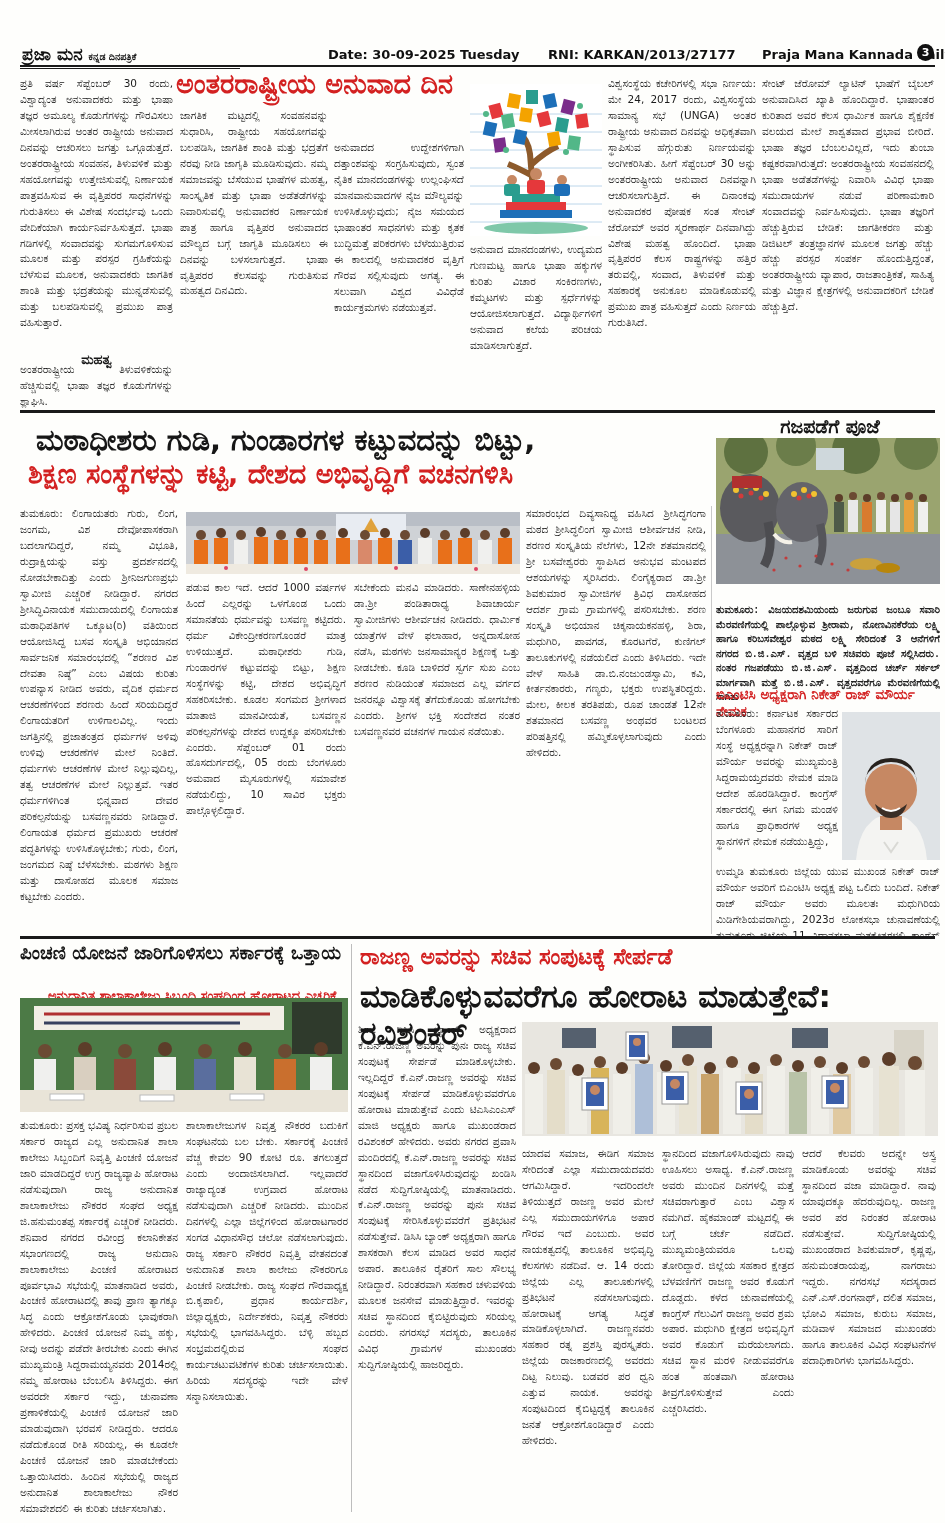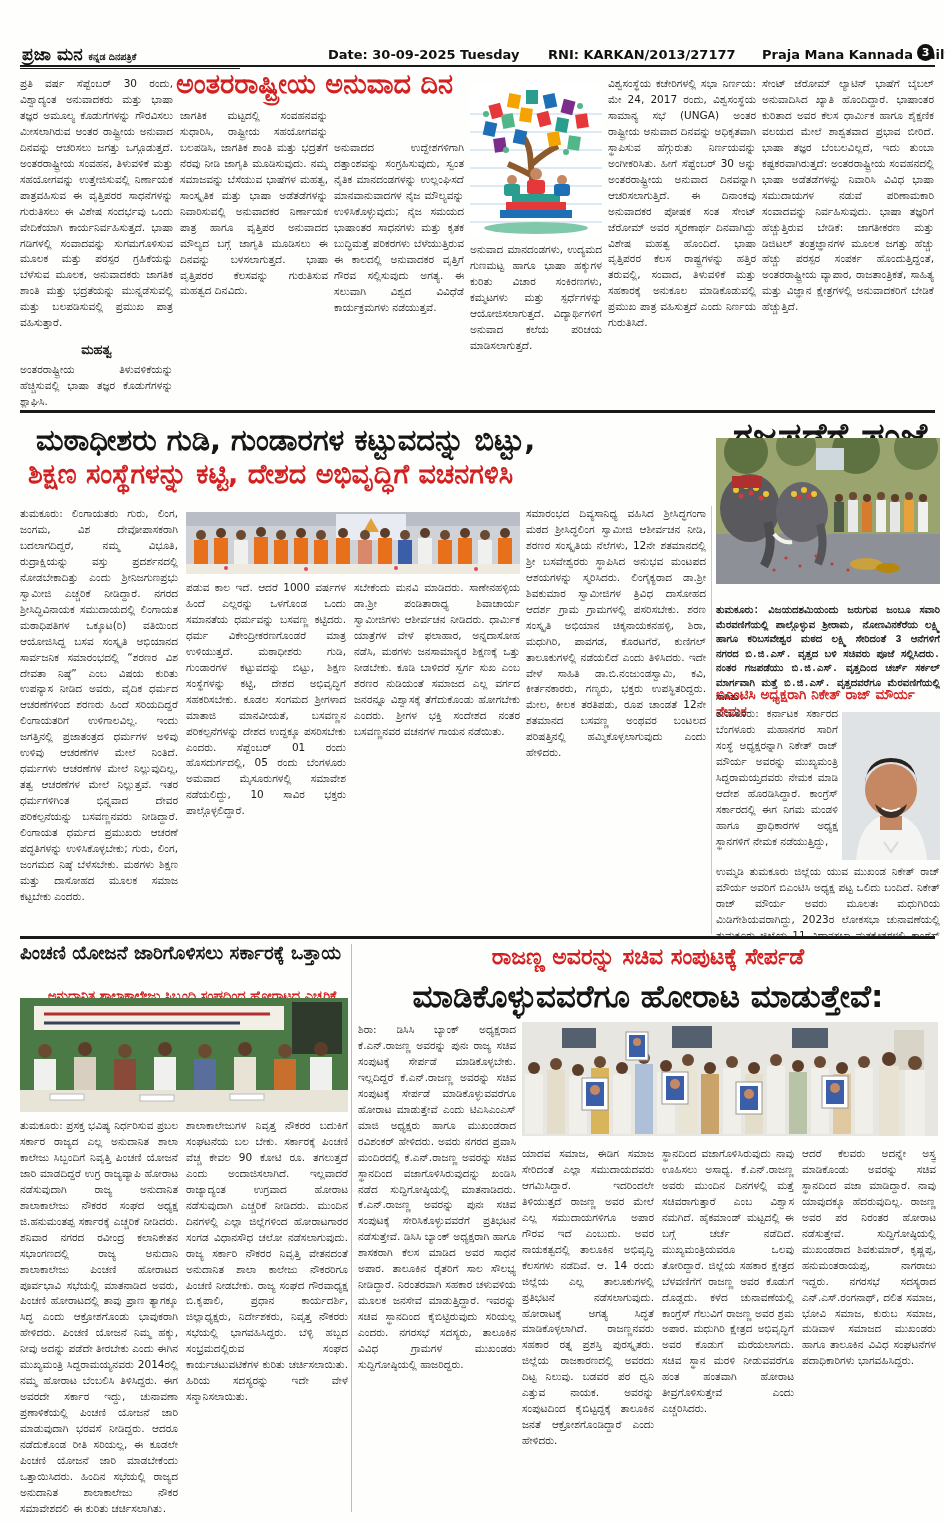--- a/index.html
+++ b/index.html
@@ -6,22 +6,22 @@
   .sheet{position:relative;width:945px;height:1523px;background:#fefefc;margin:0 auto;
          font-family:"DejaVu Sans","Liberation Sans",sans-serif;color:#161616;overflow:hidden;padding-left:16px;}
   .abs{position:absolute;}
   .rule-h{position:absolute;background:#1a1a1a;}
   .rule-v{position:absolute;background:#8a8a8a;width:1px;}
   .body-col{font-size:10.5px;line-height:1.52;text-align:justify;overflow:hidden;
             color:#1c1c1c;word-break:break-word;}
   .caption{font-size:10px;line-height:1.45;text-align:justify;font-weight:bold;color:#222;overflow:hidden;}
   .red{color:#d32121;}
   .headline{font-weight:bold;letter-spacing:0;}
-  .center{text-align:center;}
-  .subhead-center{font-weight:bold;text-align:center;font-size:13px;margin:0 0;}
+  .center{}
+  .subhead-center{font-weight:bold;text-align:center;font-size:13px;margin:10px 0;}
   .masthead-text{font-weight:bold;font-size:13px;color:#111;}
   .logo-main{font-weight:bold;font-size:17px;color:#111;}
   .logo-sub{font-size:9.5px;color:#111;margin-left:6px;font-weight:bold;}
   .page-badge{position:absolute;width:17px;height:17px;border-radius:50%;background:#111;color:#fff;
               font-size:11px;font-weight:bold;text-align:center;line-height:17px;}
   .photo{position:absolute;overflow:hidden;background:#ccc;}
   .photo svg{display:block;width:100%;height:100%;}
 </style>
 </head>
 <body>
@@ -97,21 +97,21 @@
     <div class="abs body-col" style="left:470px;top:242px;width:132px;height:166px;">ಅನುವಾದ ಮಾನದಂಡಗಳು, ಉದ್ಯಮದ ಗುಣಮಟ್ಟ ಹಾಗೂ ಭಾಷಾ ಹಕ್ಕುಗಳ ಕುರಿತು ವಿಚಾರ ಸಂಕಿರಣಗಳು, ಕಮ್ಮಟಗಳು ಮತ್ತು ಸ್ಪರ್ಧೆಗಳನ್ನು ಆಯೋಜಿಸಲಾಗುತ್ತದೆ. ವಿದ್ಯಾರ್ಥಿಗಳಿಗೆ ಅನುವಾದ ಕಲೆಯ ಪರಿಚಯ ಮಾಡಿಸಲಾಗುತ್ತದೆ.</div>
 
     <div class="abs body-col" style="left:608px;top:76px;width:148px;height:332px;">ವಿಶ್ವಸಂಸ್ಥೆಯ ಕಚೇರಿಗಳಲ್ಲಿ ಸಭಾ ನಿರ್ಣಯ: ಮೇ 24, 2017 ರಂದು, ವಿಶ್ವಸಂಸ್ಥೆಯ ಸಾಮಾನ್ಯ ಸಭೆ (UNGA) ಅಂತರ ರಾಷ್ಟ್ರೀಯ ಅನುವಾದ ದಿನವನ್ನು ಅಧಿಕೃತವಾಗಿ ಸ್ಥಾಪಿಸುವ ಹೆಗ್ಗುರುತು ನಿರ್ಣಯವನ್ನು ಅಂಗೀಕರಿಸಿತು. ಹೀಗೆ ಸೆಪ್ಟೆಂಬರ್ 30 ಅನ್ನು ಅಂತರರಾಷ್ಟ್ರೀಯ ಅನುವಾದ ದಿನವನ್ನಾಗಿ ಆಚರಿಸಲಾಗುತ್ತಿದೆ. ಈ ದಿನಾಂಕವು ಅನುವಾದಕರ ಪೋಷಕ ಸಂತ ಸೇಂಟ್ ಜೆರೋಮ್ ಅವರ ಸ್ಮರಣಾರ್ಥ ದಿನವಾಗಿದ್ದು ವಿಶೇಷ ಮಹತ್ವ ಹೊಂದಿದೆ. ಭಾಷಾ ವೃತ್ತಿಪರರ ಕೆಲಸ ರಾಷ್ಟ್ರಗಳನ್ನು ಹತ್ತಿರ ತರುವಲ್ಲಿ, ಸಂವಾದ, ತಿಳುವಳಿಕೆ ಮತ್ತು ಸಹಕಾರಕ್ಕೆ ಅನುಕೂಲ ಮಾಡಿಕೊಡುವಲ್ಲಿ ಪ್ರಮುಖ ಪಾತ್ರ ವಹಿಸುತ್ತದೆ ಎಂದು ನಿರ್ಣಯ ಗುರುತಿಸಿದೆ.</div>
     <div class="abs body-col" style="left:762px;top:76px;width:172px;height:332px;">ಸೇಂಟ್ ಜೆರೋಮ್ ಲ್ಯಾಟಿನ್ ಭಾಷೆಗೆ ಬೈಬಲ್ ಅನುವಾದಿಸಿದ ಖ್ಯಾತಿ ಹೊಂದಿದ್ದಾರೆ. ಭಾಷಾಂತರ ಕುರಿತಾದ ಅವರ ಕೆಲಸ ಧಾರ್ಮಿಕ ಹಾಗೂ ಶೈಕ್ಷಣಿಕ ವಲಯದ ಮೇಲೆ ಶಾಶ್ವತವಾದ ಪ್ರಭಾವ ಬೀರಿದೆ. ಭಾಷಾ ತಜ್ಞರ ಬೆಂಬಲವಿಲ್ಲದೆ, ಇದು ತುಂಬಾ ಕಷ್ಟಕರವಾಗಿರುತ್ತದೆ: ಅಂತರರಾಷ್ಟ್ರೀಯ ಸಂವಹನದಲ್ಲಿ ಭಾಷಾ ಅಡೆತಡೆಗಳನ್ನು ನಿವಾರಿಸಿ ವಿವಿಧ ಭಾಷಾ ಸಮುದಾಯಗಳ ನಡುವೆ ಪರಿಣಾಮಕಾರಿ ಸಂವಾದವನ್ನು ನಿರ್ವಹಿಸುವುದು. ಭಾಷಾ ತಜ್ಞರಿಗೆ ಹೆಚ್ಚುತ್ತಿರುವ ಬೇಡಿಕೆ: ಜಾಗತೀಕರಣ ಮತ್ತು ಡಿಜಿಟಲ್ ತಂತ್ರಜ್ಞಾನಗಳ ಮೂಲಕ ಜಗತ್ತು ಹೆಚ್ಚು ಹೆಚ್ಚು ಪರಸ್ಪರ ಸಂಪರ್ಕ ಹೊಂದುತ್ತಿದ್ದಂತೆ, ಅಂತರರಾಷ್ಟ್ರೀಯ ವ್ಯಾಪಾರ, ರಾಜತಾಂತ್ರಿಕತೆ, ಸಾಹಿತ್ಯ ಮತ್ತು ವಿಜ್ಞಾನ ಕ್ಷೇತ್ರಗಳಲ್ಲಿ ಅನುವಾದಕರಿಗೆ ಬೇಡಿಕೆ ಹೆಚ್ಚುತ್ತಿದೆ.</div>
   </section>
 
   <div class="rule-h" style="left:20px;top:410px;width:915px;height:3px;"></div>
 
   <section>
     <h1 class="abs headline" style="left:28px;top:415px;width:690px;font-size:29px;margin:8px;">ಮಠಾಧೀಶರು ಗುಡಿ, ಗುಂಡಾರಗಳ ಕಟ್ಟುವದನ್ನು ಬಿಟ್ಟು,</h1>
-    <h1 class="abs headline" style="left:724px;top:415px;width:212px;font-size:37px;margin:0;text-align:center;">ಗಜಪಡೆಗೆ ಪೂಜೆ</h1>
+    <h1 class="abs headline" style="left:724px;top:415px;width:212px;font-size:19px;margin:0;text-align:center;">ಗಜಪಡೆಗೆ ಪೂಜೆ</h1>
     <h2 class="abs headline red" style="left:28px;top:458px;width:690px;font-size:27px;margin:0;">ಶಿಕ್ಷಣ ಸಂಸ್ಥೆಗಳನ್ನು ಕಟ್ಟಿ, ದೇಶದ ಅಭಿವೃದ್ಧಿಗೆ ವಚನಗಳಿಸಿ</h2>
 
     <div class="abs body-col" style="left:20px;top:506px;width:158px;height:428px;">ತುಮಕೂರು: ಲಿಂಗಾಯತರು ಗುರು, ಲಿಂಗ, ಜಂಗಮ, ವಿಶ ದೇವೋಪಾಸಕರಾಗಿ ಬದಲಾಗದಿದ್ದರೆ, ನಮ್ಮ ವಿಭೂತಿ, ರುದ್ರಾಕ್ಷಿಯನ್ನು ವಸ್ತು ಪ್ರದರ್ಶನದಲ್ಲಿ ನೋಡಬೇಕಾದಿತ್ತು ಎಂದು ಶ್ರೀನಿಜಗುಣಪ್ರಭು ಸ್ವಾಮೀಜಿ ಎಚ್ಚರಿಕೆ ನೀಡಿದ್ದಾರೆ. ನಗರದ ಶ್ರೀಸಿದ್ಧಿವಿನಾಯಕ ಸಮುದಾಯದಲ್ಲಿ ಲಿಂಗಾಯತ ಮಠಾಧಿಪತಿಗಳ ಒಕ್ಕೂಟ(ರಿ) ವತಿಯಿಂದ ಆಯೋಜಿಸಿದ್ದ ಬಸವ ಸಂಸ್ಕೃತಿ ಅಭಿಯಾನದ ಸಾರ್ವಜನಿಕ ಸಮಾರಂಭದಲ್ಲಿ “ಶರಣರ ವಿಶ ದೇವತಾ ನಿಷ್ಠೆ” ಎಂಬ ವಿಷಯ ಕುರಿತು ಉಪನ್ಯಾಸ ನೀಡಿದ ಅವರು, ವೈದಿಕ ಧರ್ಮದ ಆಚರಣೆಗಳಿಂದ ಶರಣರು ಹಿಂದೆ ಸರಿಯದಿದ್ದರೆ ಲಿಂಗಾಯತರಿಗೆ ಉಳಿಗಾಲವಿಲ್ಲ. ಇಂದು ಜಗತ್ತಿನಲ್ಲಿ ಪ್ರಜಾತಂತ್ರದ ಧರ್ಮಗಳ ಅಳಿವು ಉಳಿವು ಆಚರಣೆಗಳ ಮೇಲೆ ನಿಂತಿದೆ. ಧರ್ಮಗಳು ಆಚರಣೆಗಳ ಮೇಲೆ ನಿಲ್ಲುವುದಿಲ್ಲ, ತತ್ವ ಆಚರಣೆಗಳ ಮೇಲೆ ನಿಲ್ಲುತ್ತವೆ. ಇತರ ಧರ್ಮಗಳಿಗಿಂತ ಭಿನ್ನವಾದ ದೇವರ ಪರಿಕಲ್ಪನೆಯನ್ನು ಬಸವಣ್ಣನವರು ನೀಡಿದ್ದಾರೆ. ಲಿಂಗಾಯತ ಧರ್ಮದ ಪ್ರಮುಖರು ಆಚರಣೆ ಪದ್ಧತಿಗಳನ್ನು ಉಳಿಸಿಕೊಳ್ಳಬೇಕು; ಗುರು, ಲಿಂಗ, ಜಂಗಮದ ನಿಷ್ಠೆ ಬೆಳೆಸಬೇಕು. ಮಠಗಳು ಶಿಕ್ಷಣ ಮತ್ತು ದಾಸೋಹದ ಮೂಲಕ ಸಮಾಜ ಕಟ್ಟಬೇಕು ಎಂದರು.</div>
 
     <div class="photo" style="left:186px;top:512px;width:334px;height:62px;">
       <svg viewBox="0 0 334 62">
         <rect width="334" height="62" fill="#cfd2d6"></rect>
         <rect x="0" y="0" width="334" height="14" fill="#b9bec6"></rect>
         <rect x="150" y="2" width="70" height="26" fill="#e8ecf2"></rect>
         <path d="M185 6 l8 14 h-16 z" fill="#e0a23c"></path>

